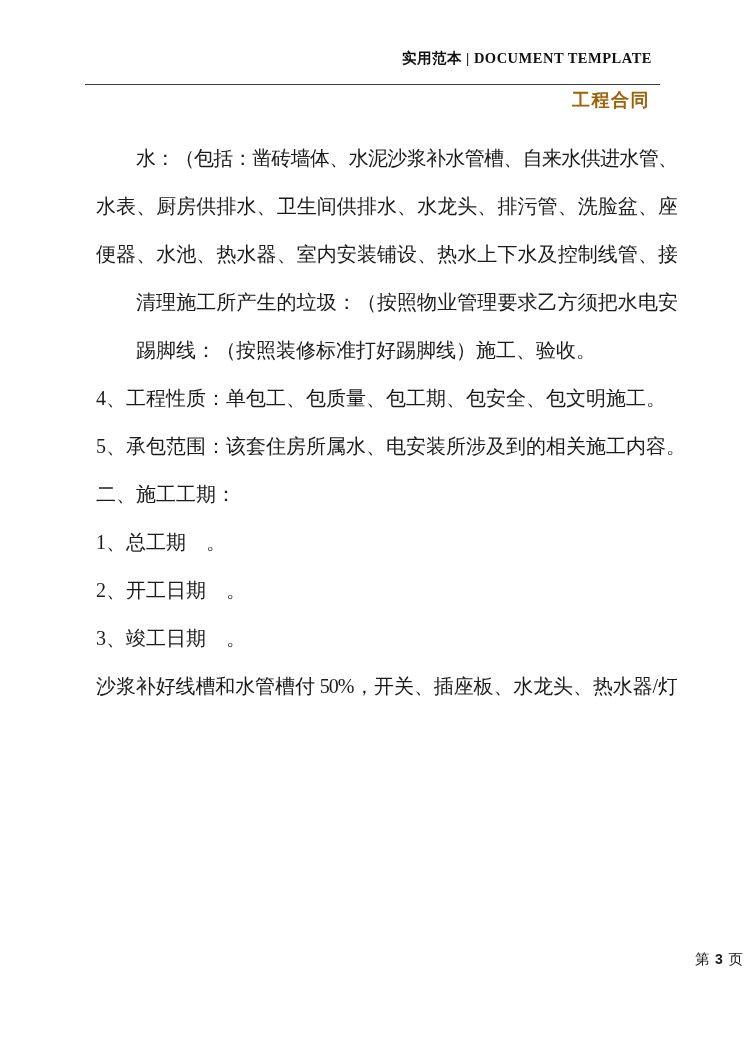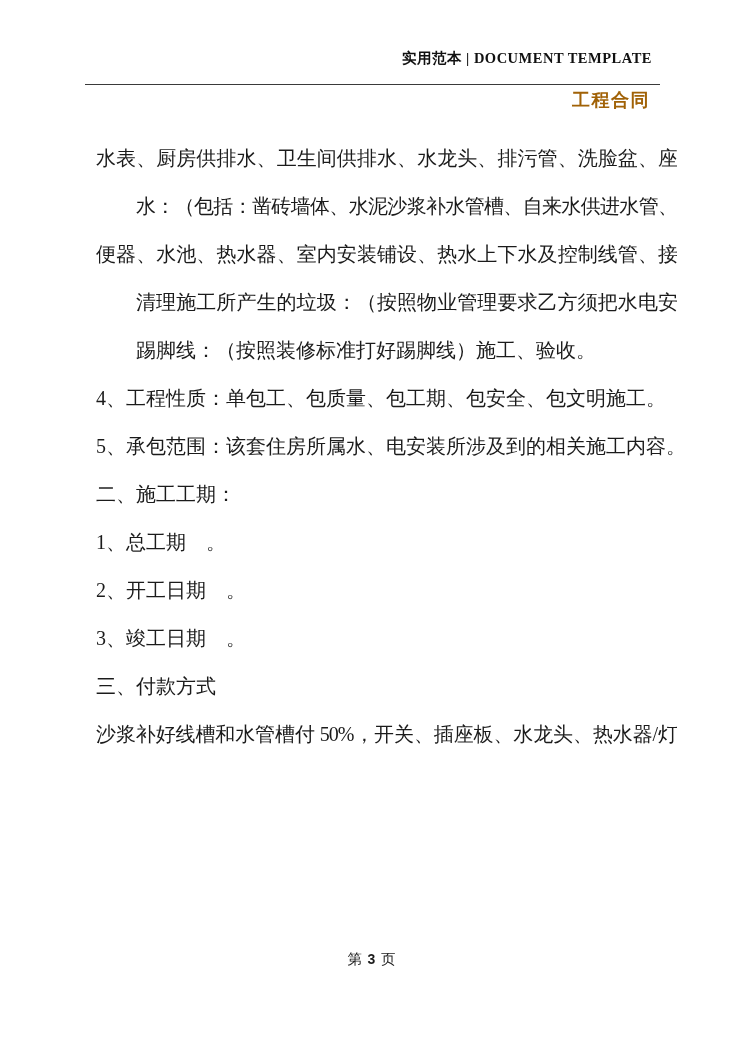--- a/index.html
+++ b/index.html
@@ -68,21 +68,21 @@
   }
   .tline.indent {
     text-indent: 40px;
   }
   
   .page-footer {
     position: absolute;
     top: 950px;
     left: 0;
     width: 744px;
-    text-align: center;
+    text-align: right;
     font-size: 14.5px;
     letter-spacing: 1px;
     color: #1b1b1b;
   }
   .page-footer .num {
     font-weight: bold;
     font-family: "Liberation Sans", "DejaVu Sans", sans-serif;
     font-size: 14px;
   }
 </style>
@@ -91,30 +91,29 @@
 
 <div id="page">
 
   <div class="hdr-brand">实用范本 | DOCUMENT TEMPLATE</div>
 
   <div class="hdr-rule"></div>
 
   <div class="hdr-doctype">工程合同</div>
 
   <div class="doc-body">
+    <div class="tline indent stretch">水：（包括：凿砖墙体、水泥沙浆补水管槽、自来水供进水管、</div>
     <div class="tline stretch">水表、厨房供排水、卫生间供排水、水龙头、排污管、洗脸盆、座</div>
-    <div class="tline indent stretch">水：（包括：凿砖墙体、水泥沙浆补水管槽、自来水供进水管、</div>
     <div class="tline stretch">便器、水池、热水器、室内安装铺设、热水上下水及控制线管、接</div>
     <div class="tline indent stretch">清理施工所产生的垃圾：（按照物业管理要求乙方须把水电安</div>
     <div class="tline indent">踢脚线：（按照装修标准打好踢脚线）施工、验收。</div>
     <div class="tline">4、工程性质：单包工、包质量、包工期、包安全、包文明施工。</div>
     <div class="tline">5、承包范围：该套住房所属水、电安装所涉及到的相关施工内容。</div>
     <div class="tline">二、施工工期：</div>
     <div class="tline">1、总工期　。</div>
     <div class="tline">2、开工日期　。</div>
     <div class="tline">3、竣工日期　。</div>
-    <div class="tline">三、付款方式</div>
     <div class="tline stretch">沙浆补好线槽和水管槽付 50%，开关、插座板、水龙头、热水器/灯</div>
   </div>
 
   <div class="page-footer"><span>第 </span><span class="num">3</span><span> 页</span></div>
 
 </div>
 
 </body></html>

